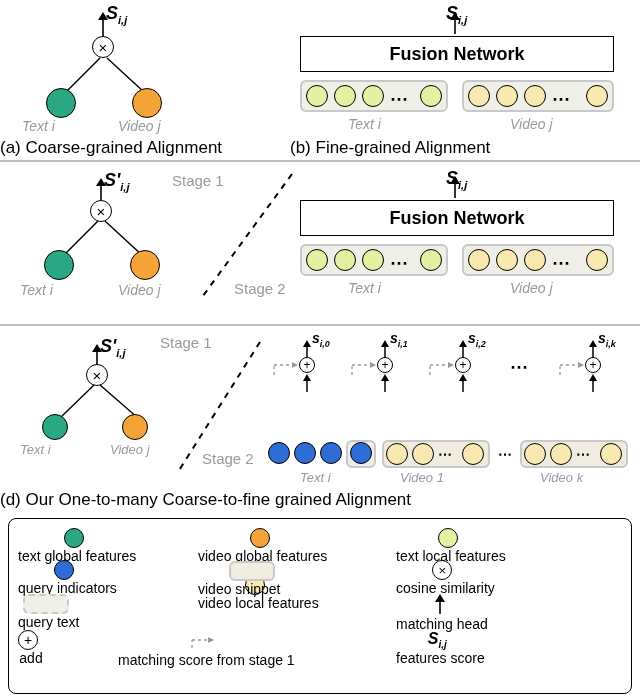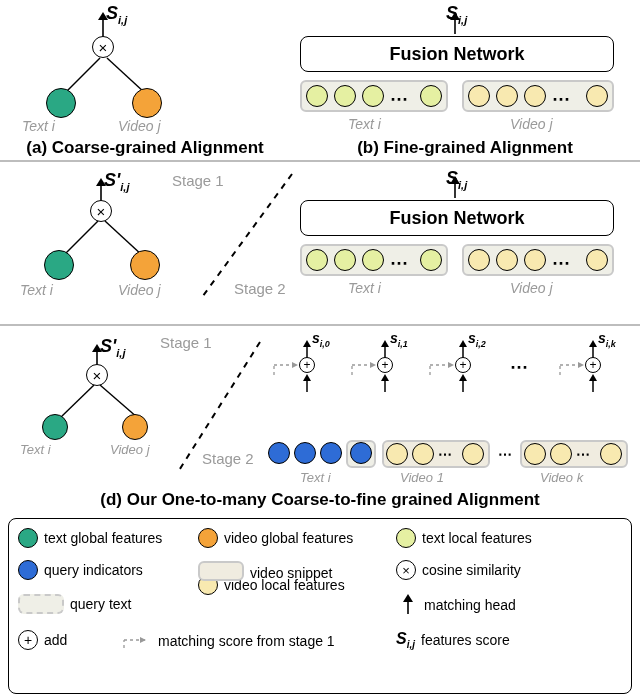--- a/index.html
+++ b/index.html
@@ -10,45 +10,45 @@
     width: 640px;
     height: 699px;
     background: #fff;
     color: #000;
     position: relative;
   }
   .wrap { position: relative; width: 640px; height: 699px; }
   .hr { position: absolute; left: 0; width: 640px; height: 2px; background: #bdbdbd; }
 
   
-  .cap { font-weight: 700; font-size: 17px; text-align: center; position: absolute; }
+  .cap { font-weight: 400; font-size: 17px; text-align: left; position: absolute; }
   .lbl { color: #9a9a9a; font-size: 14px; font-style: italic; position: absolute; }
   .lbl2 { color: #9a9a9a; font-size: 13px; font-style: italic; position: absolute; }
   .stage { color: #9a9a9a; font-size: 15px; position: absolute; }
   .score { font-weight: 700; font-style: italic; font-size: 18px; position: absolute; }
   .score sub { font-size: 11px; }
   .scoreS { font-weight: 700; font-style: italic; font-size: 14px; position: absolute; }
   .scoreS sub { font-size: 9px; }
 
   
   .node-g { width: 30px; height: 30px; border-radius: 50%; background: #2aa884; border: 1.5px solid #000; position: absolute; }
   .node-o { width: 30px; height: 30px; border-radius: 50%; background: #f4a339; border: 1.5px solid #000; position: absolute; }
   .node-lt { width: 22px; height: 22px; border-radius: 50%; background: #e5f0a2; border: 1.5px solid #000; position: absolute; }
   .node-lv { width: 22px; height: 22px; border-radius: 50%; background: #f8e9b0; border: 1.5px solid #000; position: absolute; }
   .node-q  { width: 22px; height: 22px; border-radius: 50%; background: #2e6cd6; border: 1.5px solid #000; position: absolute; }
 
   .op { width: 22px; height: 22px; border-radius: 50%; background: #fff; border: 1.5px solid #000; position: absolute; display:flex; align-items:center; justify-content:center; font-size:15px; line-height:1; }
   .op-sm { width: 16px; height: 16px; border-radius:50%; background:#fff; border:1.2px solid #000; position:absolute; display:flex; align-items:center; justify-content:center; font-size:12px; line-height:1;}
 
-  .box { background: #fff; border: 1.5px solid #000; border-radius: 8px; position: absolute; display:flex; align-items:center; justify-content:center; font-weight: 600; font-size: 18px; }
+  .box { background: #fff; border: 1.5px solid #000; border-radius: 0; position: absolute; display:flex; align-items:center; justify-content:center; font-weight: 600; font-size: 18px; }
   .frame-t { border: 2px solid #c9c9c9; background: #efefe7; border-radius: 6px; position: absolute; }
   .frame-v { border: 2px solid #c9c9c9; background: #efefe7; border-radius: 6px; position: absolute; }
   .frame-v2 { border: 2px solid #c9c9c9; background: #f0ece0; border-radius: 6px; position: absolute; }
   .legend { position:absolute; border:1.5px solid #000; border-radius: 8px; }
-  .leg-row { position: absolute; display:flex; align-items:center; }
+  .leg-row { position: absolute; display:flex; align-items:center;flex-direction:column; }
   .leg-txt { font-size: 14px; font-family: inherit; }
   .leg-dot { width: 20px; height: 20px; border-radius: 50%; border:1.5px solid #000; display:inline-block; margin-right:6px;}
   .leg-box { width: 46px; height: 20px; border-radius: 6px; border:2px solid #c9c9c9; display:inline-block; margin-right:6px; }
   .dots { position:absolute; font-size: 18px; font-weight:700; letter-spacing:1px; color:#000; }
   .dots-sm { position:absolute; font-size:14px; font-weight:700; letter-spacing:1px; color:#000; }
 
   svg { position:absolute; overflow:visible; pointer-events:none; }
 </style>
 </head>
 <body>

